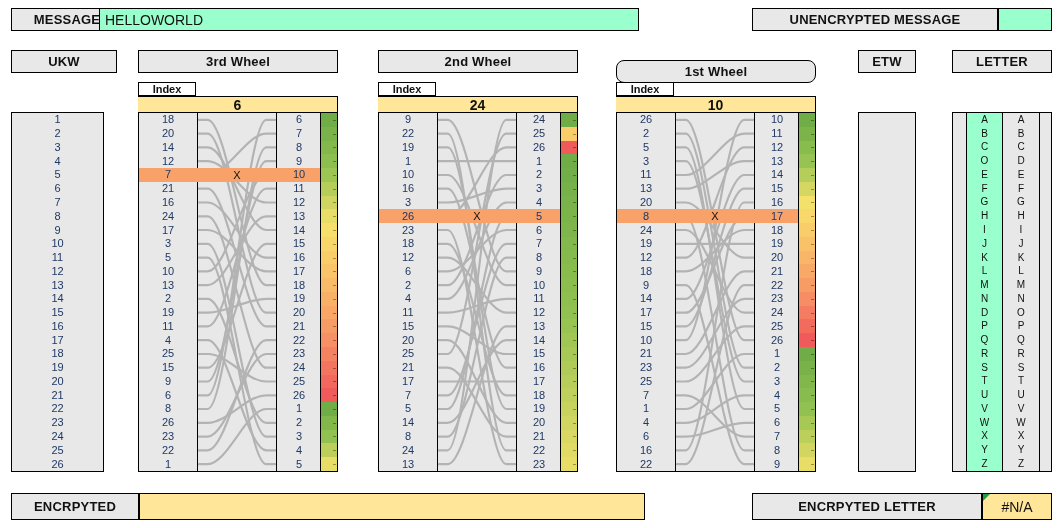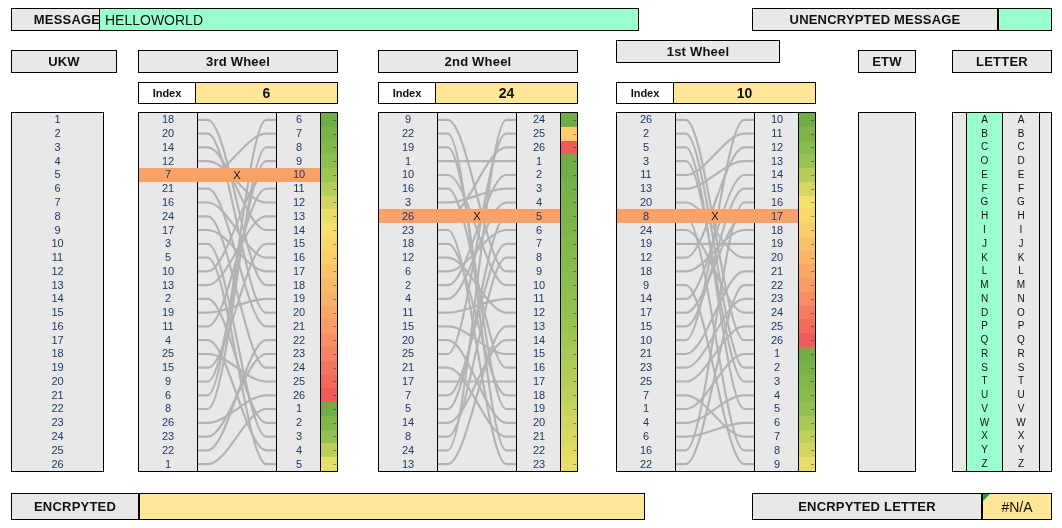--- a/index.html
+++ b/index.html
@@ -37,26 +37,26 @@
   #message-label{position:absolute;left:11px;top:8px;width:112px;height:23px;}
   #message-value{position:absolute;left:99px;top:8px;width:540px;height:23px;}
   #unenc-label{position:absolute;left:752px;top:8px;width:246px;height:23px;}
   #unenc-value{position:absolute;left:998px;top:8px;width:54px;height:23px;}
 
   
   .sect-title{position:absolute;height:23px;}
   #title-ukw{left:11px;top:50px;width:106px;}
   #title-w3{left:138px;top:50px;width:200px;}
   #title-w2{left:378px;top:50px;width:200px;}
-  #title-w1{left:616px;top:40px;width:164px;}
+  #title-w1{left:616px;top:60px;width:200px;border-radius:8px;}
   #title-etw{left:858px;top:50px;width:58px;}
   #title-stecker{left:952px;top:50px;width:100px;}
 
   
-  .idx-wrap{position:absolute;top:82px;height:22px;display:flex;}
+  .idx-wrap{position:absolute;top:82px;height:22px;display:flex;flex-direction:column;}
   .idx-lbl{
     width:58px;background:#ffffff;border:1px solid #000;box-sizing:border-box;
     display:flex;align-items:center;justify-content:center;
     font-size:11px;font-weight:bold;color:#111;
   }
   .idx-val{
     flex:1;background:#ffe699;border:1px solid #000;border-left:none;box-sizing:border-box;
     display:flex;align-items:center;justify-content:center;
     font-size:14px;font-weight:bold;color:#111;
   }

